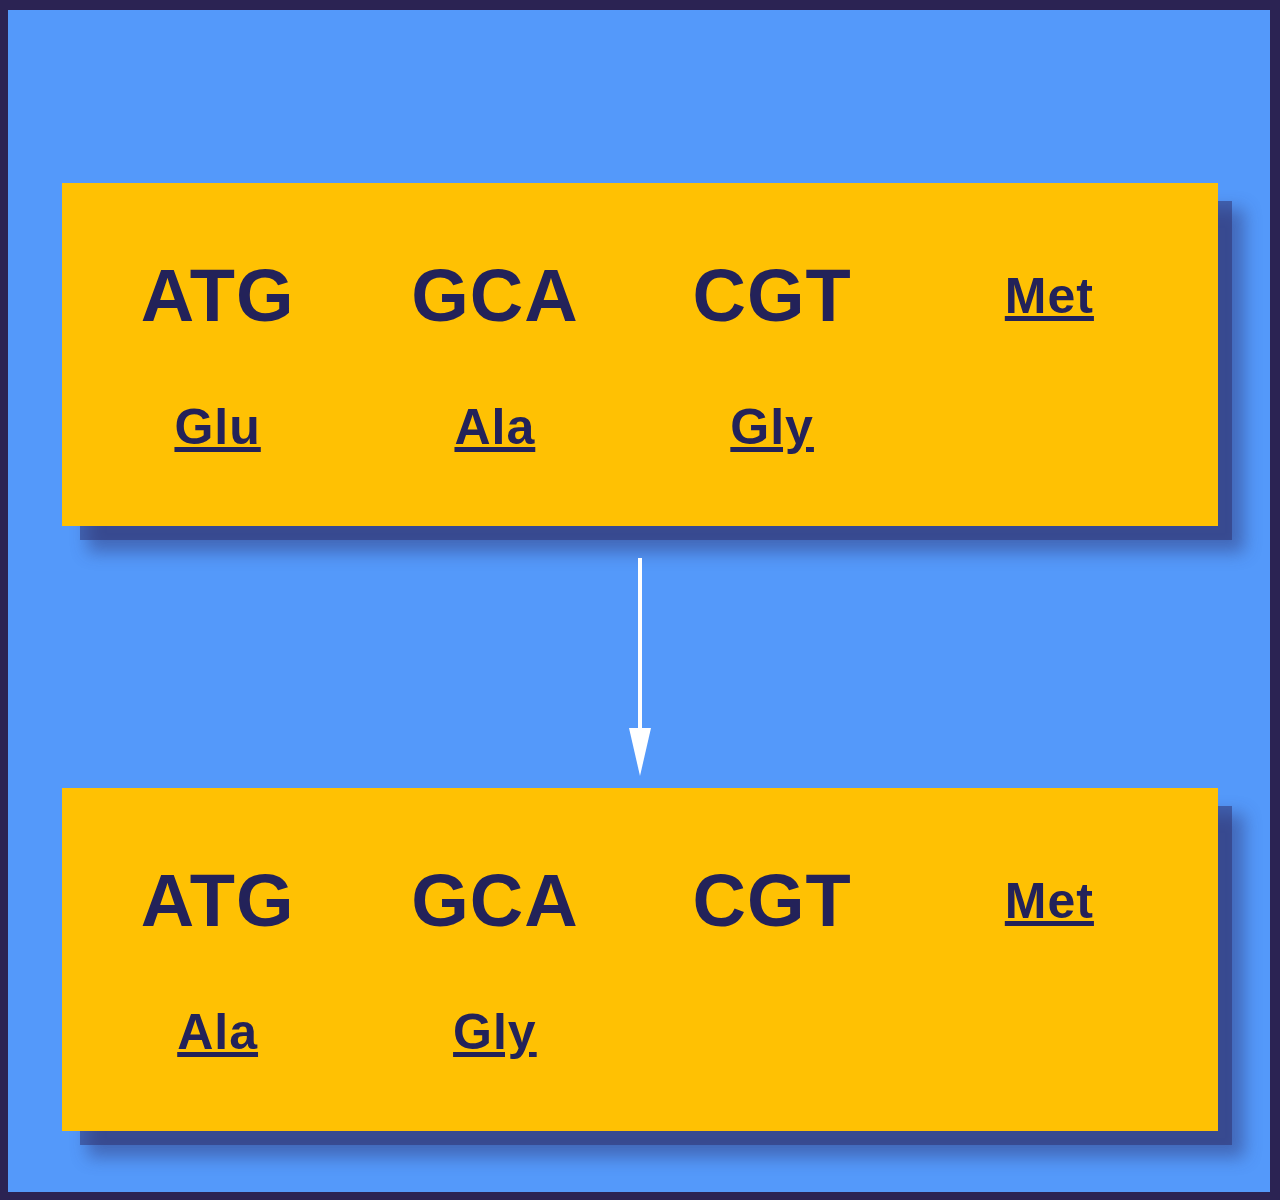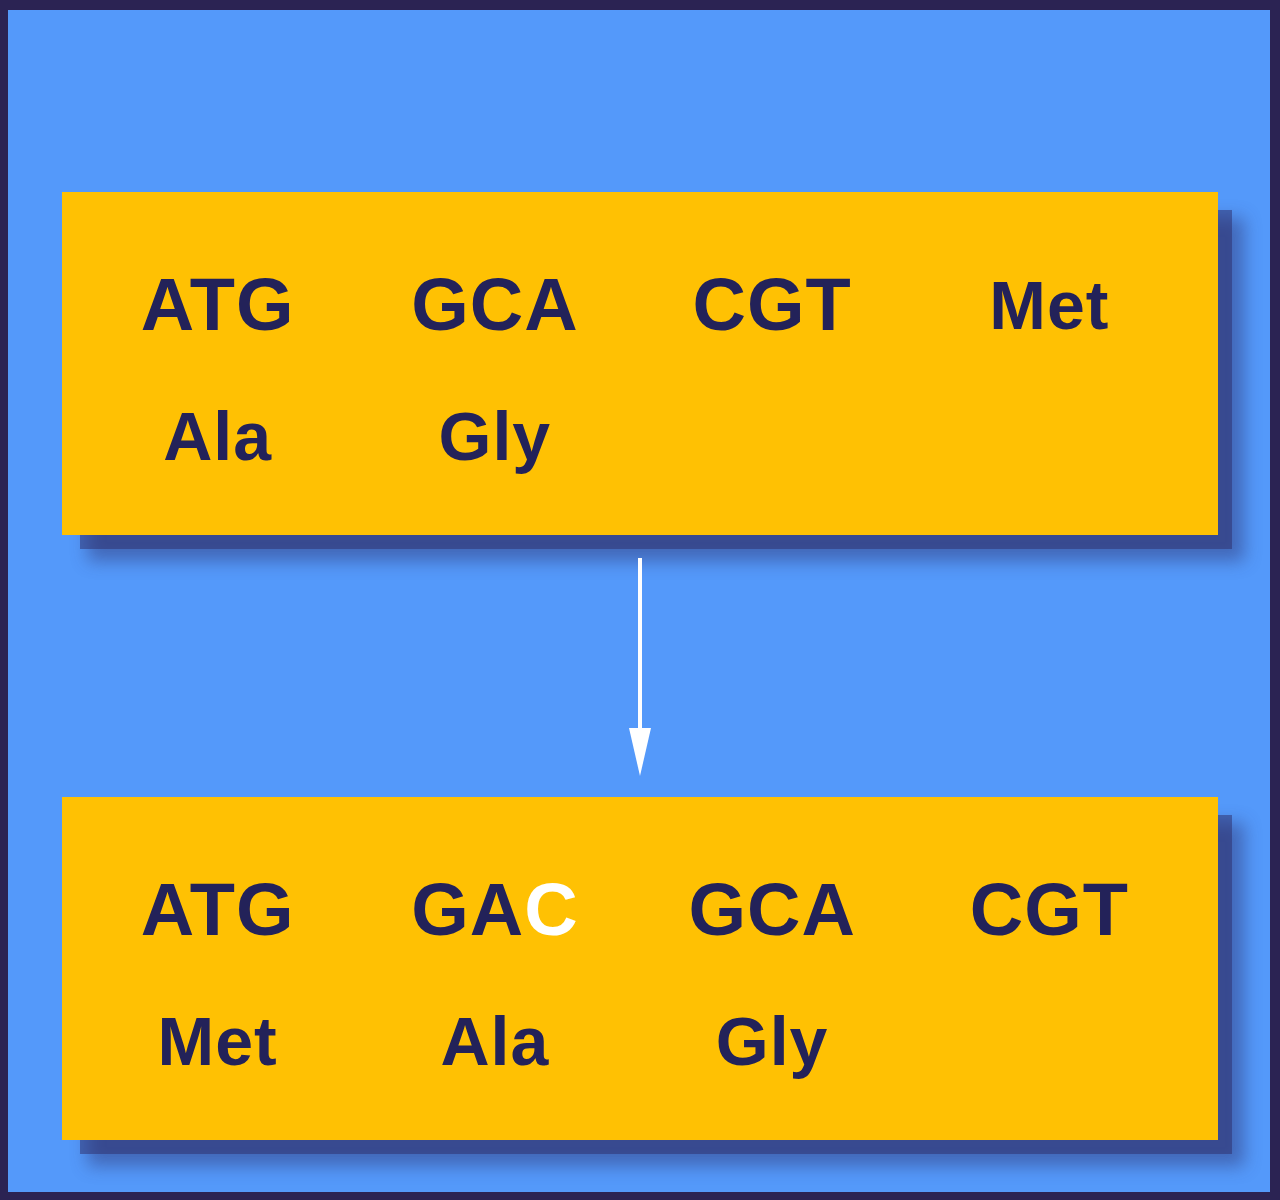--- a/index.html
+++ b/index.html
@@ -31,64 +31,63 @@
     background: var(--box, #ffc103);
     box-shadow: 16px 16px 0 -2px rgba(45, 44, 104, 0.50),
                 26px 26px 16px rgba(45, 44, 104, 0.45);
     display: grid;
     grid-template-columns: repeat(4, 1fr);
     grid-template-rows: 1fr 1fr;
     align-items: center;
     justify-items: center;
     padding: 48px 30px 34px 17px;
     box-sizing: border-box;
-    margin-top: 9px;
   }
   .seq-box.top { top: 183px; }
   .seq-box.bottom { top: 788px; }
   .cell {
     font-weight: bold;
     color: var(--text, #232259);
     letter-spacing: 1px;
     line-height: 1;
     white-space: nowrap;
   }
   .cell.codon { font-size: 74px; }
-  .cell.amino { font-size: 68px; }
+  .cell.amino { font-size: 50px; text-decoration: underline; }
   .hl { color: var(--highlight, #ffffff); }
   .arrow {
     position: absolute;
     left: 624px;
     top: 556px;
     width: 32px;
     height: 222px;
   }
 </style>
 </head>
 <body>
 
 <div class="stage">
   <div class="bg"></div>
 
   <section class="seq-box top">
     <div class="cell codon"><span>ATG</span></div>
     <div class="cell codon"><span>GCA</span></div>
     <div class="cell codon"><span>CGT</span></div>
     <div class="cell amino"><span>Met</span></div>
+    <div class="cell amino"><span>Glu</span></div>
     <div class="cell amino"><span>Ala</span></div>
     <div class="cell amino"><span>Gly</span></div>
   </section>
 
   <svg class="arrow" viewBox="0 0 32 222" xmlns="http://www.w3.org/2000/svg">
     <line x1="16" y1="2" x2="16" y2="182" stroke="#ffffff" stroke-width="4"></line>
     <polygon points="5,172 27,172 16,220" fill="#ffffff"></polygon>
   </svg>
 
   <section class="seq-box bottom">
     <div class="cell codon"><span>ATG</span></div>
-    <div class="cell codon"><span>GA</span><span class="hl">C</span></div>
     <div class="cell codon"><span>GCA</span></div>
     <div class="cell codon"><span>CGT</span></div>
     <div class="cell amino"><span>Met</span></div>
     <div class="cell amino"><span>Ala</span></div>
     <div class="cell amino"><span>Gly</span></div>
   </section>
 </div>
 
 </body></html>

